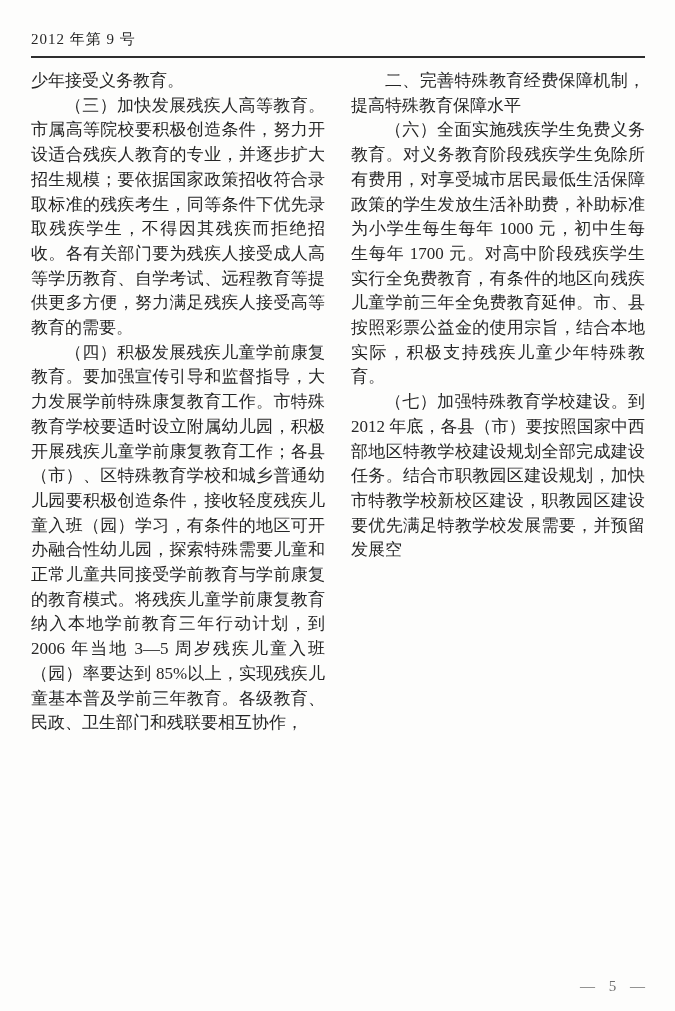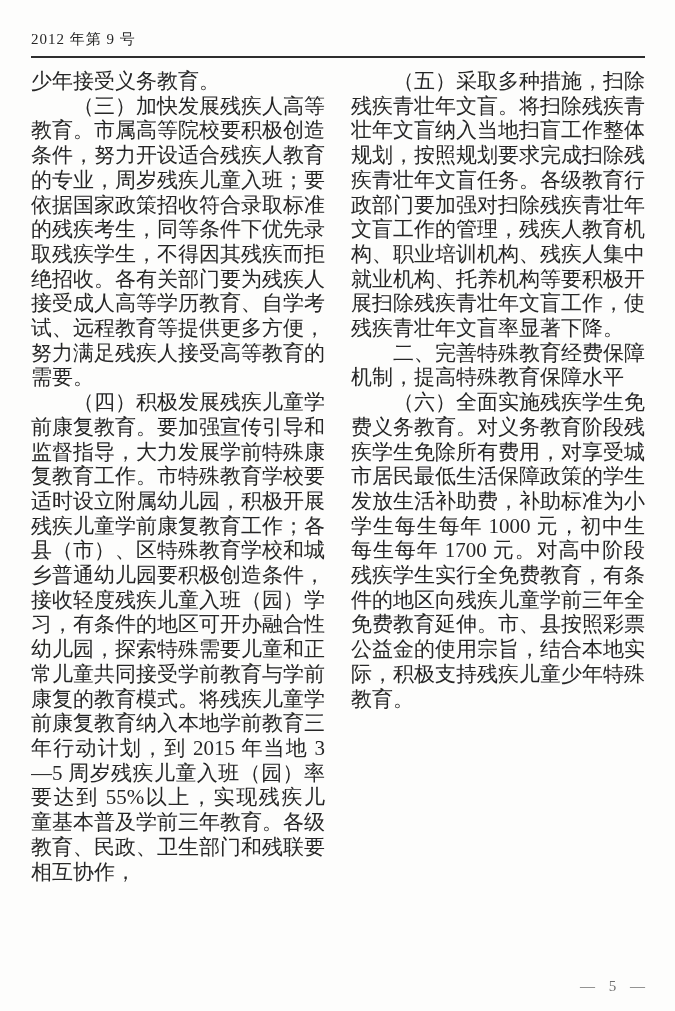--- a/index.html
+++ b/index.html
@@ -50,21 +50,21 @@
     right: 30px;
     top: 69px;
     bottom: 30px;
     display: flex;
     gap: 26px;
   }
   .text-column {
     width: 294px;
     height: 915px;
     overflow: hidden;
-    font-size: 21px;
+    font-size: 17px;
     line-height: 24.7px;
     text-align: justify;
   }
   .para {
     margin: 0;
     text-indent: 0;
   }
   .para.indent { text-indent: 2em; }
   .para.bold { font-weight: 400; }
   .page-footer {
@@ -84,25 +84,25 @@
 
   <div class="page-header">
     <span>2012 年第 9 号</span>
   </div>
 
   <div class="header-rule"></div>
 
   <div class="document-body">
     <div class="text-column">
         <p class="para">少年接受义务教育。</p>
-        <p class="para indent">（三）加快发展残疾人高等教育。市属高等院校要积极创造条件，努力开设适合残疾人教育的专业，周岁残疾儿童入班；要依据国家政策招收符合录取标准的残疾考生，同等条件下优先录取残疾学生，不得因其残疾而拒绝招收。各有关部门要为残疾人接受成人高等学历教育、自学考试、远程教育等提供更多方便，努力满足残疾人接受高等教育的需要。</p>
-        <p class="para indent">（四）积极发展残疾儿童学前康复教育。要加强宣传引导和监督指导，大力发展学前特殊康复教育工作。市特殊教育学校要适时设立附属幼儿园，积极开展残疾儿童学前康复教育工作；各县（市）、区特殊教育学校和城乡普通幼儿园要积极创造条件，接收轻度残疾儿童入班（园）学习，有条件的地区可开办融合性幼儿园，探索特殊需要儿童和正常儿童共同接受学前教育与学前康复的教育模式。将残疾儿童学前康复教育纳入本地学前教育三年行动计划，到 2015 年当地 3—5 周岁残疾儿童入班（园）率要达到 55%以上，实现残疾儿童基本普及学前三年教育。各级教育、民政、卫生部门和残联要相互协作，</p>
+        <p class="para indent">（三）加快发展残疾人高等教育。市属高等院校要积极创造条件，努力开设适合残疾人教育的专业，并逐步扩大招生规模；要依据国家政策招收符合录取标准的残疾考生，同等条件下优先录取残疾学生，不得因其残疾而拒绝招收。各有关部门要为残疾人接受成人高等学历教育、自学考试、远程教育等提供更多方便，努力满足残疾人接受高等教育的需要。</p>
+        <p class="para indent">（四）积极发展残疾儿童学前康复教育。要加强宣传引导和监督指导，大力发展学前特殊康复教育工作。市特殊教育学校要适时设立附属幼儿园，积极开展残疾儿童学前康复教育工作；各县（市）、区特殊教育学校和城乡普通幼儿园要积极创造条件，接收轻度残疾儿童入班（园）学习，有条件的地区可开办融合性幼儿园，探索特殊需要儿童和正常儿童共同接受学前教育与学前康复的教育模式。将残疾儿童学前康复教育纳入本地学前教育三年行动计划，到 2006 年当地 3—5 周岁残疾儿童入班（园）率要达到 85%以上，实现残疾儿童基本普及学前三年教育。各级教育、民政、卫生部门和残联要相互协作，</p>
       </div>
     <div class="text-column">
-        <p class="para indent">（五）采取多种措施，扫除残疾青壮年文盲。将扫除残疾青壮年文盲纳入当地扫盲工作整体规划，按照规划要求完成扫除残疾青壮年文盲任务。各级教育行政部门要加强对扫除残疾青壮年文盲工作的管理，残疾人教育机构、职业培训机构、残疾人集中就业机构、托养机构等要积极开展扫除残疾青壮年文盲工作，使残疾青壮年文盲率显著下降。</p>
         <p class="para indent bold">二、完善特殊教育经费保障机制，提高特殊教育保障水平</p>
         <p class="para indent">（六）全面实施残疾学生免费义务教育。对义务教育阶段残疾学生免除所有费用，对享受城市居民最低生活保障政策的学生发放生活补助费，补助标准为小学生每生每年 1000 元，初中生每生每年 1700 元。对高中阶段残疾学生实行全免费教育，有条件的地区向残疾儿童学前三年全免费教育延伸。市、县按照彩票公益金的使用宗旨，结合本地实际，积极支持残疾儿童少年特殊教育。</p>
+        <p class="para indent">（七）加强特殊教育学校建设。到 2012 年底，各县（市）要按照国家中西部地区特教学校建设规划全部完成建设任务。结合市职教园区建设规划，加快市特教学校新校区建设，职教园区建设要优先满足特教学校发展需要，并预留发展空</p>
       </div>
   </div>
 
   <div class="page-footer">— 5 —</div>
 
 </div>
 
 </body></html>

